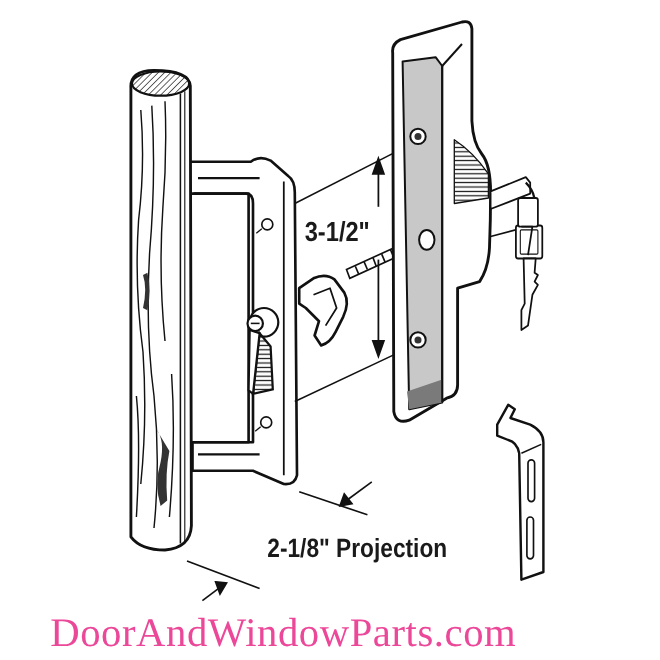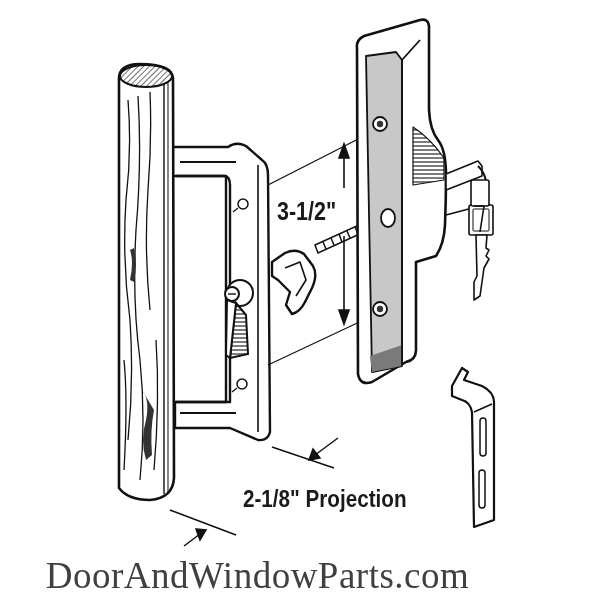--- a/index.html
+++ b/index.html
@@ -2,21 +2,21 @@
 <html><head>
 <meta charset="utf-8">
 <style>
   html, body { margin: 0; padding: 0; background: #ffffff; }
   body { width: 600px; height: 600px; position: relative; overflow: hidden; font-family: "Liberation Sans", sans-serif; }
   .canvas { position: absolute; left: 0; top: 0; width: 600px; height: 600px; }
   svg { position: absolute; left: 0; top: 0; }
   .label { position: absolute; color: #1a1a1a; font-family: "Liberation Sans", sans-serif; font-weight: bold; white-space: nowrap; }
   .dim-vertical { left: 277px; top: 197px; font-size: 25px; letter-spacing: 0px; transform: scaleX(0.86); transform-origin: left top; }
   .dim-projection { left: 243px; top: 485px; font-size: 24px; transform: scaleX(0.86); transform-origin: left top; }
-  .watermark { position: absolute; left: 0; width: 515px; top: 554px; text-align: center; font-family: "Liberation Serif", serif; font-size: 37px; color: #404040; letter-spacing: 0.5px; }
+  .watermark { position: absolute; left: 0; width: 515px; top: 554px; text-align: center; font-family: "Liberation Serif", serif; font-size: 37px; color: #ec4899; letter-spacing: 0.5px; }
 </style>
 </head>
 <body>
 
 <div class="canvas">
 <svg width="600" height="600" viewBox="0 0 600 600">
   <defs>
     <pattern id="hatch" patternUnits="userSpaceOnUse" width="4" height="4" patternTransform="rotate(45)">
       <line x1="0" y1="0" x2="0" y2="4" stroke="#111" stroke-width="1.2"></line>
     </pattern>

